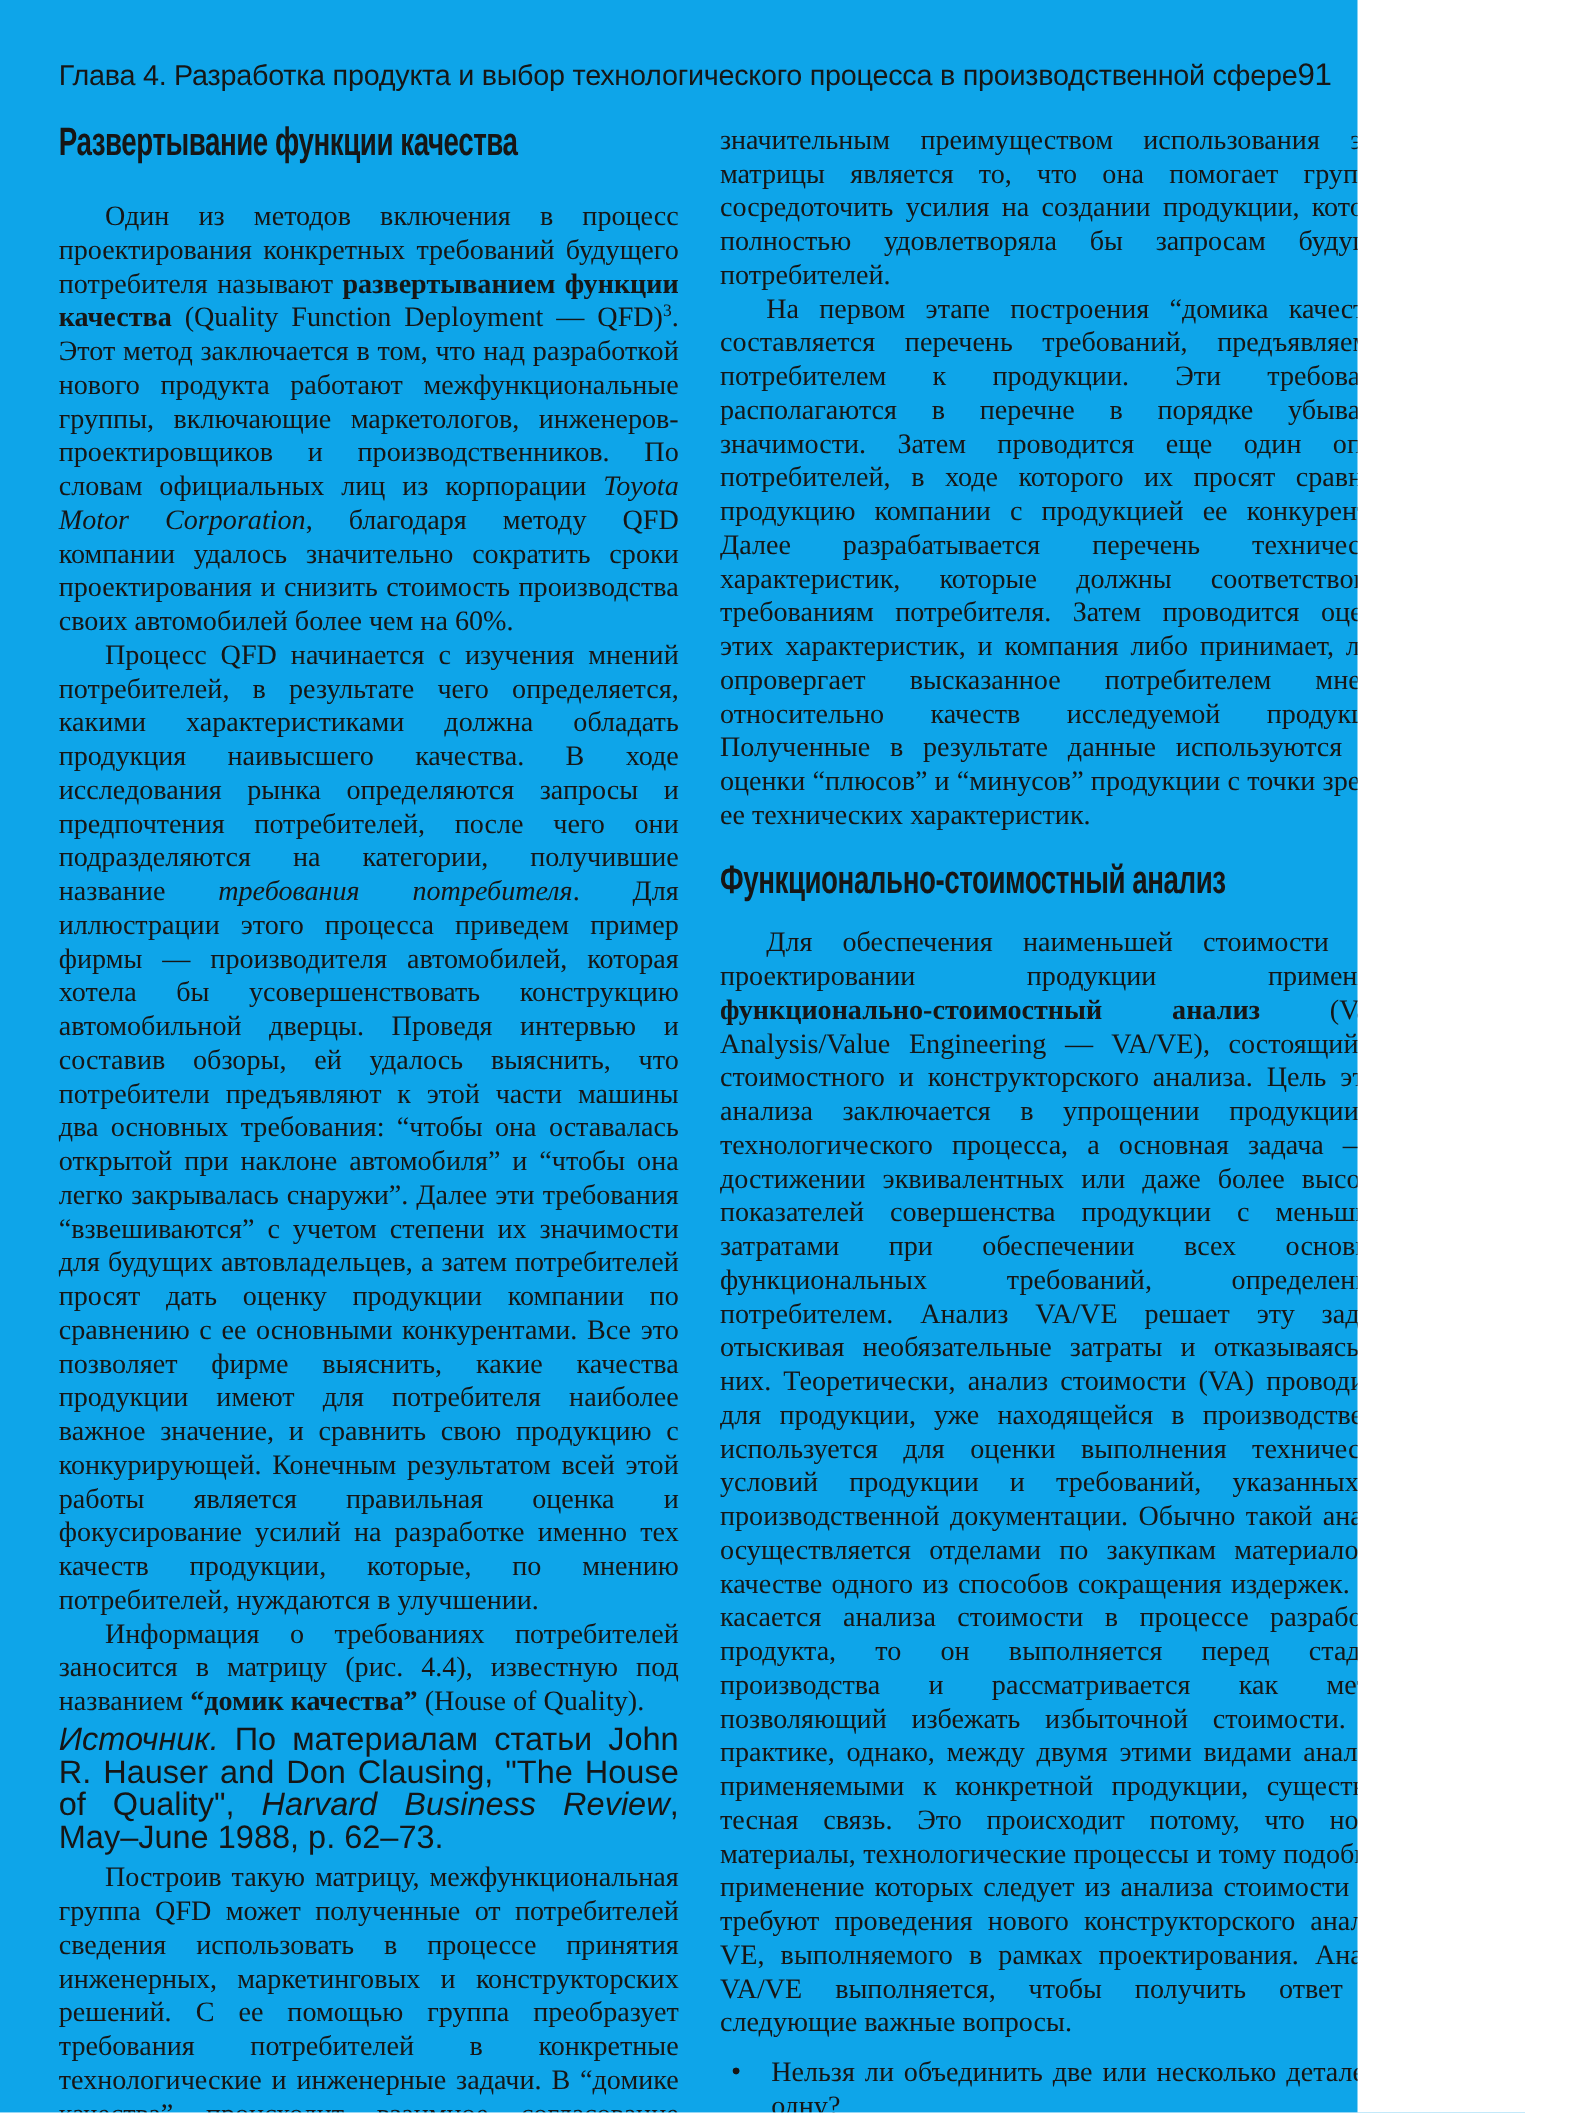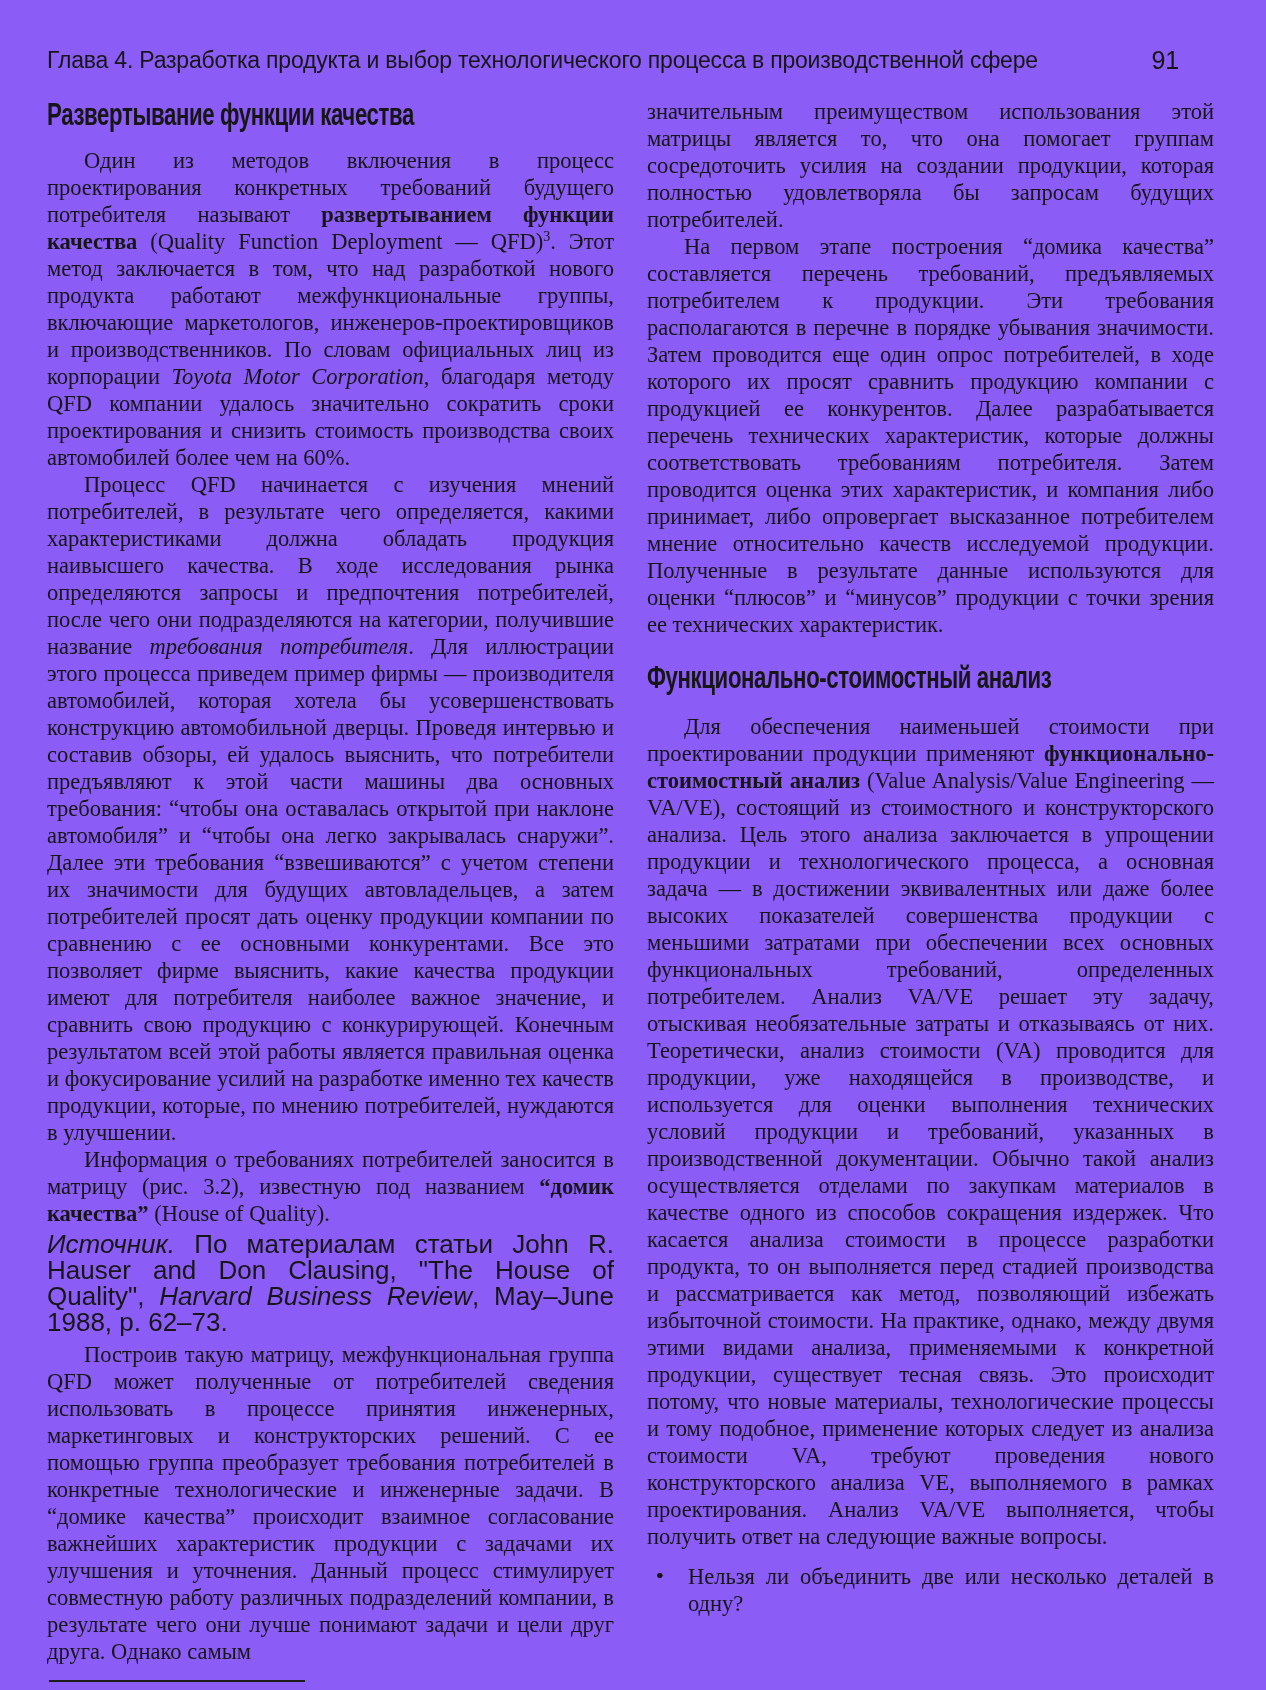--- a/index.html
+++ b/index.html
@@ -1,19 +1,19 @@
 <!DOCTYPE html>
 <html lang="ru"><head>
 <meta charset="utf-8">
 <style>
   html,body{margin:0;padding:0;background:#ffffff;}
   .page{
     position:relative;
-    width:1266px;height:1690px;
-    background:#8b5cf6;
+    width:1086px;height:1690px;
+    background:#0ea5e9;
     color:#161616;
     box-sizing:border-box;
     padding:46px 51px 0 47px;
     overflow:hidden;
     font-family:"Liberation Serif", serif;
   }
   .page-header{
     display:flex;
     justify-content:space-between;
     align-items:flex-start;
@@ -34,21 +34,21 @@
     box-sizing:border-box;
     font-size:22.5px;
     line-height:27px;
     text-align:justify;
   }
   h2.section{
     font-family:"Liberation Sans", sans-serif;
     font-weight:800;
     font-size:30px;
     line-height:33px;
-    margin:0 0 16px 0;
+    margin:0 0 28px 0;
     white-space:nowrap;
     text-align:left;
   }
   h2.section .squeeze{
     display:inline-block;
     transform:scaleX(0.74) scaleY(1.06);
     transform-origin:0 60%;
     letter-spacing:-0.5px;
   }
   h2.section.mid{margin:23px 0 19px 0;}
@@ -107,21 +107,21 @@
   </div>
 
   <div class="columns">
 
     <div class="col">
       <h2 class="section">
         <span class="squeeze">Развертывание функции качества</span>
       </h2>
       <p><span>Один из методов включения в процесс проектирования конкретных требований будущего потребителя называют </span><span class="b">развертыванием функции качества</span><span> (Quality Function Deployment — QFD)</span><sup>3</sup><span>. Этот метод заключается в том, что над разработкой нового продукта работают межфункциональные группы, включающие маркетологов, инженеров-проектировщиков и производственников. По словам официальных лиц из корпорации </span><span class="i">Toyota Motor Corporation</span><span>, благодаря методу QFD компании удалось значительно сократить сроки проектирования и снизить стоимость производства своих автомобилей более чем на 60%.</span></p>
       <p><span>Процесс QFD начинается с изучения мнений потребителей, в результате чего определяется, какими характеристиками должна обладать продукция наивысшего качества. В ходе исследования рынка определяются запросы и предпочтения потребителей, после чего они подразделяются на категории, получившие название </span><span class="i">требования потребителя</span><span>. Для иллюстрации этого процесса приведем пример фирмы — производителя автомобилей, которая хотела бы усовершенствовать конструкцию автомобильной дверцы. Проведя интервью и составив обзоры, ей удалось выяснить, что потребители предъявляют к этой части машины два основных требования: “чтобы она оставалась открытой при наклоне автомобиля” и “чтобы она легко закрывалась снаружи”. Далее эти требования “взвешиваются” с учетом степени их значимости для будущих автовладельцев, а затем потребителей просят дать оценку продукции компании по сравнению с ее основными конкурентами. Все это позволяет фирме выяснить, какие качества продукции имеют для потребителя наиболее важное значение, и сравнить свою продукцию с конкурирующей. Конечным результатом всей этой работы является правильная оценка и фокусирование усилий на разработке именно тех качеств продукции, которые, по мнению потребителей, нуждаются в улучшении.</span></p>
-      <p><span>Информация о требованиях потребителей заносится в матрицу (рис. 3.2), известную под названием </span><span class="b">“домик качества”</span><span> (House of Quality).</span></p>
+      <p><span>Информация о требованиях потребителей заносится в матрицу (рис. 4.4), известную под названием </span><span class="b">“домик качества”</span><span> (House of Quality).</span></p>
       <p class="source"><span class="i">Источник.</span><span> По материалам статьи John R. Hauser and Don Clausing, "The House of Quality", </span><span class="i">Harvard Business Review</span><span>, May–June 1988, p. 62–73.</span></p>
       <p><span>Построив такую матрицу, межфункциональная группа QFD может полученные от потребителей сведения использовать в процессе принятия инженерных, маркетинговых и конструкторских решений. С ее помощью группа преобразует требования потребителей в конкретные технологические и инженерные задачи. В “домике качества” происходит взаимное согласование важнейших характеристик продукции с задачами их улучшения и уточнения. Данный процесс стимулирует совместную работу различных подразделений компании, в результате чего они лучше понимают задачи и цели друг друга. Однако самым</span></p>
       <div class="footnote-rule"></div>
       <p class="footnote"><sup>3</sup><span> Здесь рамках </span><span class="i">качество</span><span> (quality), по сути, является неточным переводом японского слова, соответствующего слову </span></p>
     </div>
 
     <div class="col">
       <p class="cont"><span>значительным преимуществом использования этой матрицы является то, что она помогает группам сосредоточить усилия на создании продукции, которая полностью удовлетворяла бы запросам будущих потребителей.</span></p>
       <p><span>На первом этапе построения “домика качества” составляется перечень требований, предъявляемых потребителем к продукции. Эти требования располагаются в перечне в порядке убывания значимости. Затем проводится еще один опрос потребителей, в ходе которого их просят сравнить продукцию компании с продукцией ее конкурентов. Далее разрабатывается перечень технических характеристик, которые должны соответствовать требованиям потребителя. Затем проводится оценка этих характеристик, и компания либо принимает, либо опровергает высказанное потребителем мнение относительно качеств исследуемой продукции. Полученные в результате данные используются для оценки “плюсов” и “минусов” продукции с точки зрения ее технических характеристик.</span></p>
       <h2 class="section mid">

